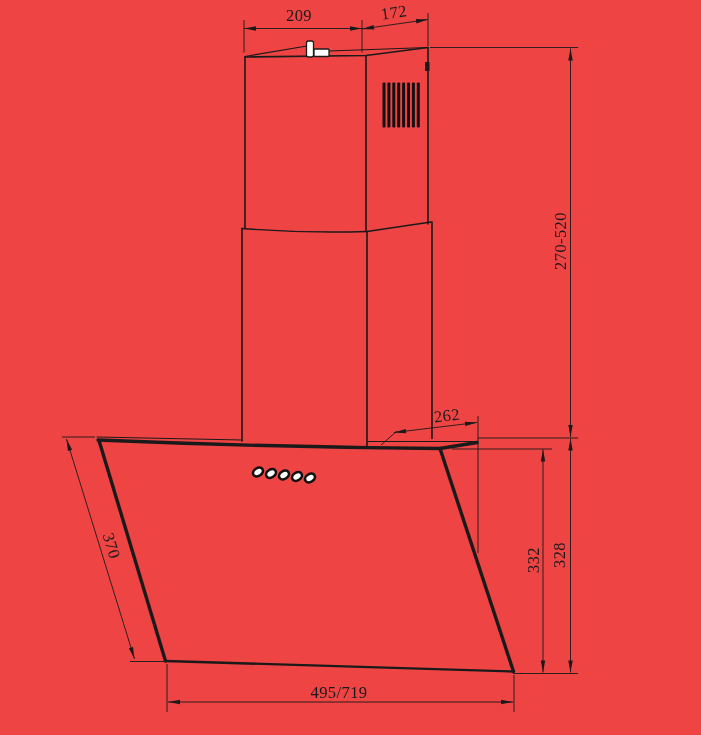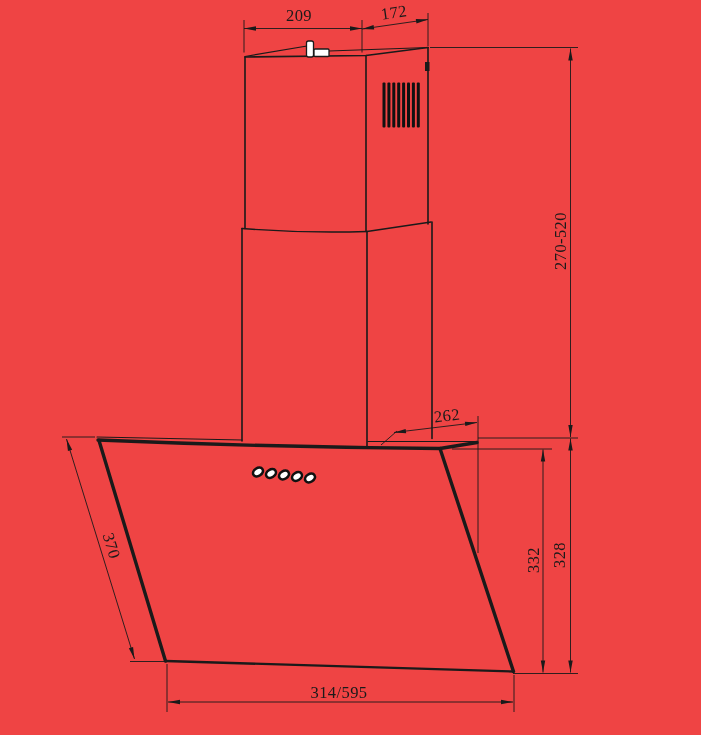--- a/index.html
+++ b/index.html
@@ -123,14 +123,14 @@
   <div class="dim-label rot-90" style="left:561px;top:241px;">270-520</div>
 
   <div class="dim-label rot-m7" style="left:447px;top:416px;">262</div>
 
   <div class="dim-label rot-90" style="left:534px;top:560px;">332</div>
 
   <div class="dim-label rot-90" style="left:560px;top:555px;">328</div>
 
   <div class="dim-label rot-73" style="left:111px;top:546px;">370</div>
 
-  <div class="dim-label" style="left:339px;top:693px;">314/595</div>
+  <div class="dim-label" style="left:339px;top:693px;">495/719</div>
 </div>
 
 </body></html>

